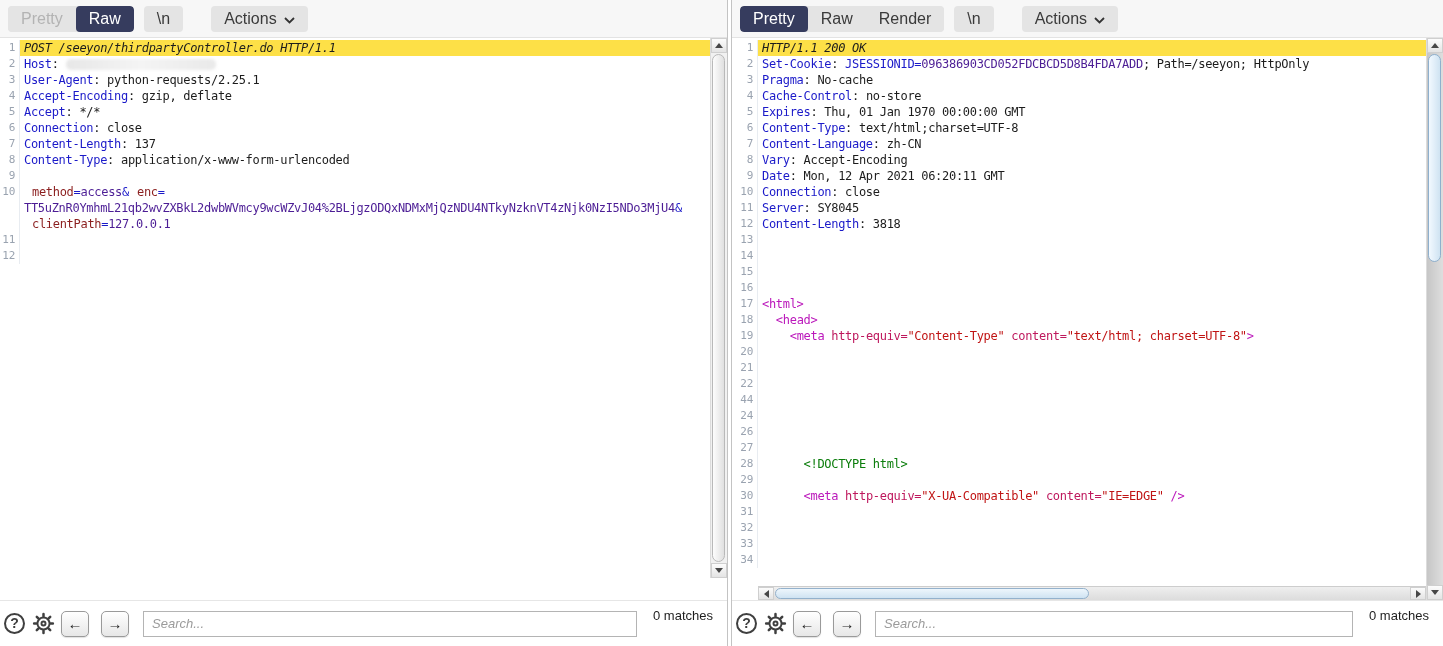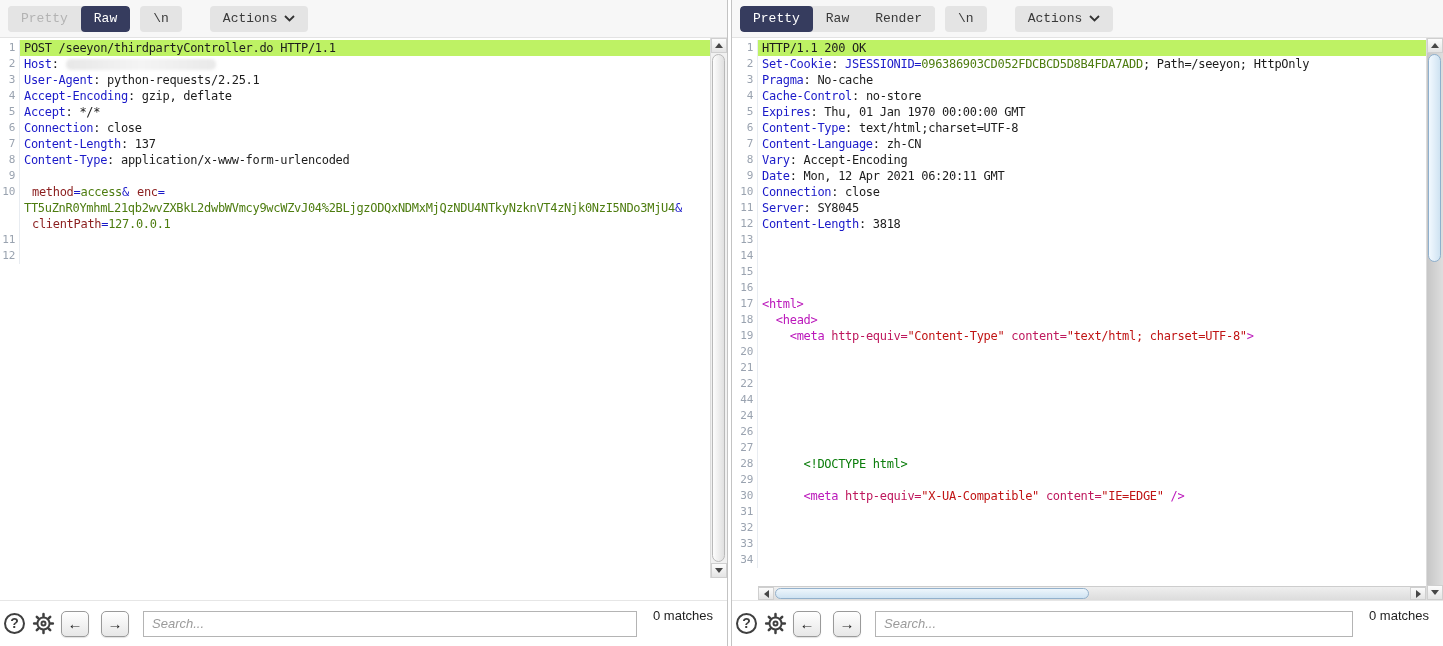--- a/index.html
+++ b/index.html
@@ -6,22 +6,22 @@
   html,body { width:1443px; height:646px; overflow:hidden; background:#fff;
               font-family:"Liberation Sans", sans-serif; }
   .panel { position:absolute; top:0; height:646px; background:#fff; display:flex; flex-direction:column; }
   #left-panel  { left:0;   width:728px; border-right:1px solid #c3c3c3; }
   #right-panel { left:731px; width:712px; border-left:1px solid #c3c3c3; }
 
   
   .toolbar { height:38px; flex:0 0 38px; background:#f7f7f7; border-bottom:1px solid #e3e3e3;
              display:flex; align-items:center; padding-left:8px; gap:10px; }
   .seg-group { display:flex; background:#e4e4e4; border-radius:4px; overflow:hidden; }
-  .tb-btn { border:none; background:#e4e4e4; color:#3a3a3a; font-family:Liberation Mono, monospace;
-            font-size:13px; padding:6px 13px; border-radius:4px; cursor:pointer; line-height:14px; }
+  .tb-btn { border:none; background:#e4e4e4; color:#3a3a3a; font-family:Liberation Sans, sans-serif;
+            font-size:16px; padding:6px 13px; border-radius:4px; cursor:pointer; line-height:14px; }
   .tb-btn.selected { background:#363C5E; color:#fff; }
   .tb-btn.disabled { color:#b3b3b3; }
   .tb-btn.standalone { background:#e4e4e4; }
   .actions-btn { display:flex; align-items:center; gap:7px;margin-left:18px; }
   .chev { display:inline-block; }
 
   
   .editor { position:relative; background:#fff; overflow:hidden;
             font-family:"DejaVu Sans Mono", monospace; font-size:12px; line-height:16px;
             letter-spacing:-0.3px; }
@@ -29,26 +29,26 @@
   #right-editor { flex:0 0 562px; height:562px; }
   .lines { position:absolute; top:2px; left:0; }
   #left-editor  .lines { right:17px; }
   #right-editor .lines { right:17px; bottom:14px; }
   .crow { display:flex; height:16px; white-space:pre; }
   .ln { flex:0 0 var(--gw); text-align:right; padding-right:4px; color:#9aa3b0;
         font-size:11px; border-right:1px solid #e8ecf1; }
   #left-editor  { --gw:20px; }
   #right-editor { --gw:26px; }
   .code { flex:1; padding-left:4px; color:#1c1c1c; overflow:hidden; }
-  .crow.hl .code { background:#bef264; }
+  .crow.hl .code { background:#fde047;font-style:italic; }
   .seg-plain { color:#1c1c1c; }
   .seg-hname { color:#1b1ac9; }
   .seg-sym   { color:#1b1ac9; }
   .seg-pname { color:#8b1e1e;padding-left:8px; }
-  .seg-pval  { color:#4d7c0f; }
+  .seg-pval  { color:#4c1d95; }
   .seg-tag   { color:#bb18bb; }
   .seg-attr  { color:#be185d;text-align:center; }
   .seg-aval  { color:#c01414; }
   .seg-doctype { color:#0b7d0b; }
   .seg-redact { display:inline-block; width:150px; height:11px; vertical-align:middle;
                 border-radius:5px; background:linear-gradient(90deg,#e7e7e7,#f4f4f4,#e9e9e9);
                 filter:blur(1.5px); }
 
   .spacer { flex:0 0 22px; background:#fff; }
 

